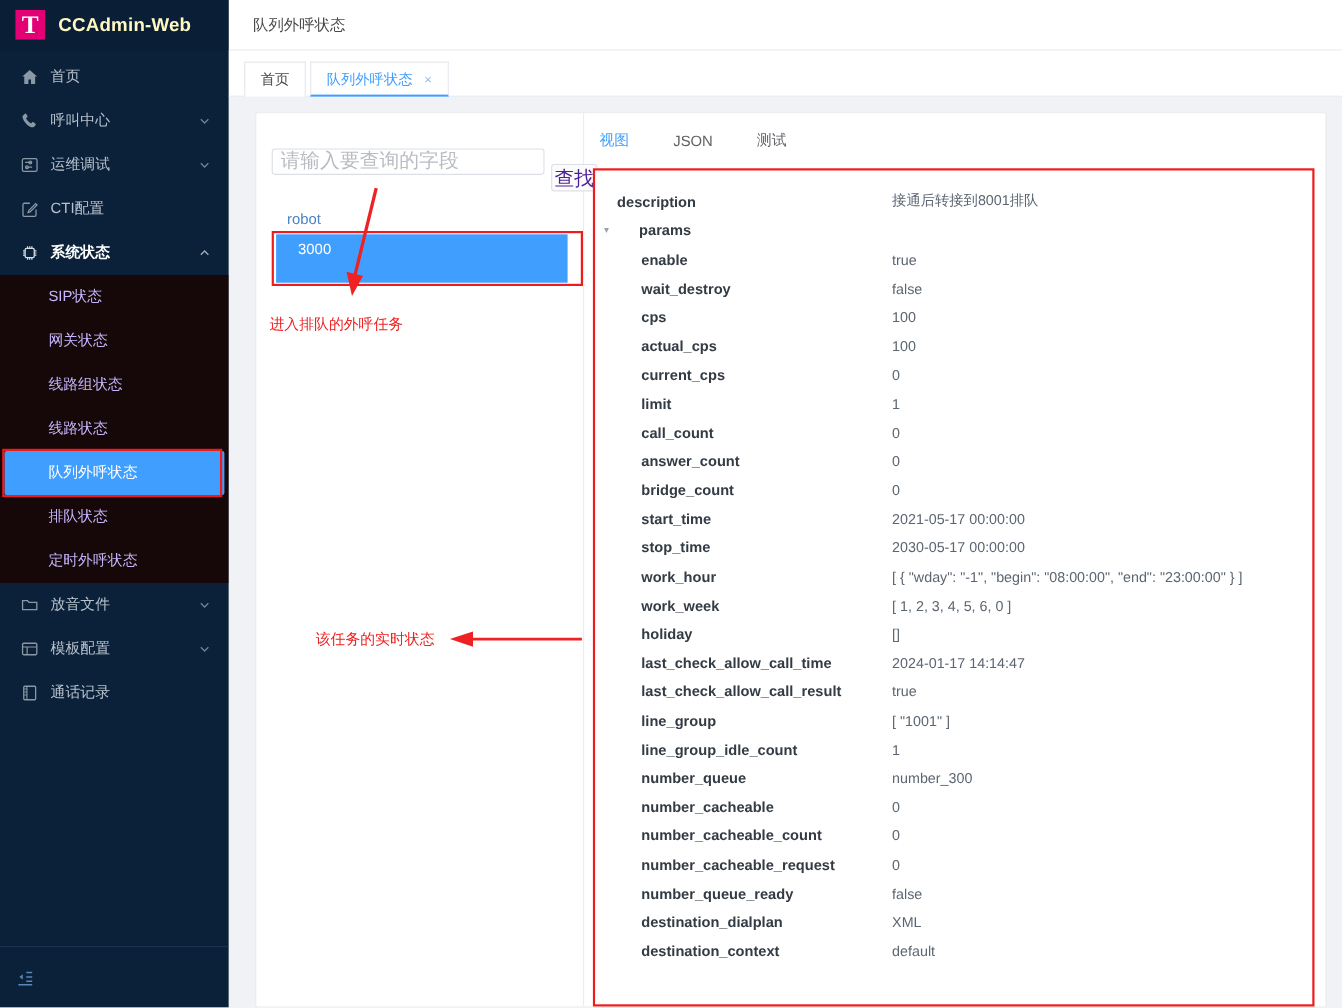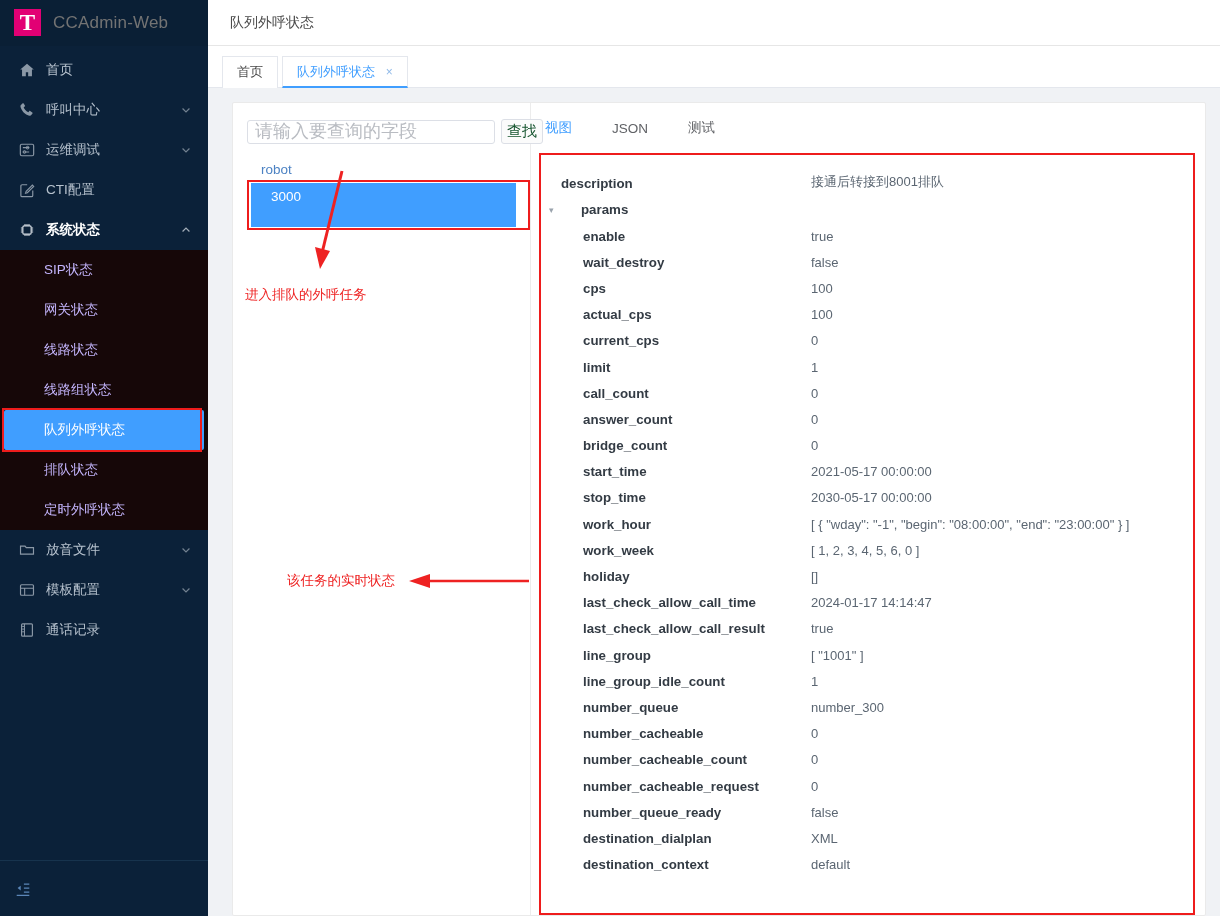--- a/index.html
+++ b/index.html
@@ -28,21 +28,21 @@
   .brand-logo {
     width: 27px; height: 27px;
     background: #e20074;
     color: #fff;
     font-family: "Liberation Serif", "DejaVu Serif", serif;
     font-weight: bold; font-size: 23px; line-height: 27px;
     text-align: center;
   }
   .brand-title {
     margin-left: 12px;
-    color: #737373; font-size: 17px; font-weight: normal;
+    color: #fef9c3; font-size: 17px; font-weight: bold;
     letter-spacing: .2px;
   }
   .menu { flex: 1 1 auto; overflow: hidden; padding-top: 4px; }
   .menu-item {
     display: flex; align-items: center;
     height: 40px; padding: 0 16px 0 18px;
     color: #b7c2ce; font-size: 13.5px;
     cursor: pointer; position: relative;
   }
   .menu-item .ic { width: 18px; height: 18px; flex: 0 0 18px; margin-right: 10px; display:block; }
@@ -126,22 +126,22 @@
     flex: 1 1 auto; height: 24px;
     border: 1px solid #dcdfe6; border-radius: 3px;
     padding: 0 7px; font-size: 18px; color: #606266;
     outline: none; background: #fff;
     font-family: "Liberation Sans", sans-serif;
   }
   .search-input::placeholder { color: #b9bcc2; }
   .search-btn {
     margin-left: 6px; height: 25px; min-width: 42px;
     border: 1px solid #dcdfe6; border-radius: 3px;
-    background: #fbfbfb; color: #14532d; font-size: 15px;
-    cursor: pointer; font-family: "Liberation Sans", sans-serif;
+    background: #fbfbfb; color: #4c1d95; font-size: 18px;
+    cursor: pointer; font-family: "Liberation Sans", sans-serif; margin-top: 30px;
   }
   .tree { margin-top: 12px; }
   .tree-node {
     height: 27px; line-height: 27px;
     font-size: 13.5px; color: #4c82c3;
     padding-left: 14px; cursor: pointer;
   }
   .tree-node.child { padding-left: 20px; }
   .tree-node.sel {
     background: #409eff; color: #ffffff;
@@ -263,24 +263,24 @@
       </div>
 
       <div class="submenu">
         <div class="sub-item">
             <span>SIP状态</span>
           </div>
         <div class="sub-item">
             <span>网关状态</span>
           </div>
         <div class="sub-item">
+            <span>线路组状态</span>
+          </div>
+        <div class="sub-item">
             <span>线路状态</span>
-          </div>
-        <div class="sub-item">
-            <span>线路组状态</span>
           </div>
 
         <div class="sub-selected-wrap">
           <div class="sub-item selected">
             <span>队列外呼状态</span>
           </div>
           <div class="sel-redbox"></div>
         </div>
 
         <div class="sub-item">

